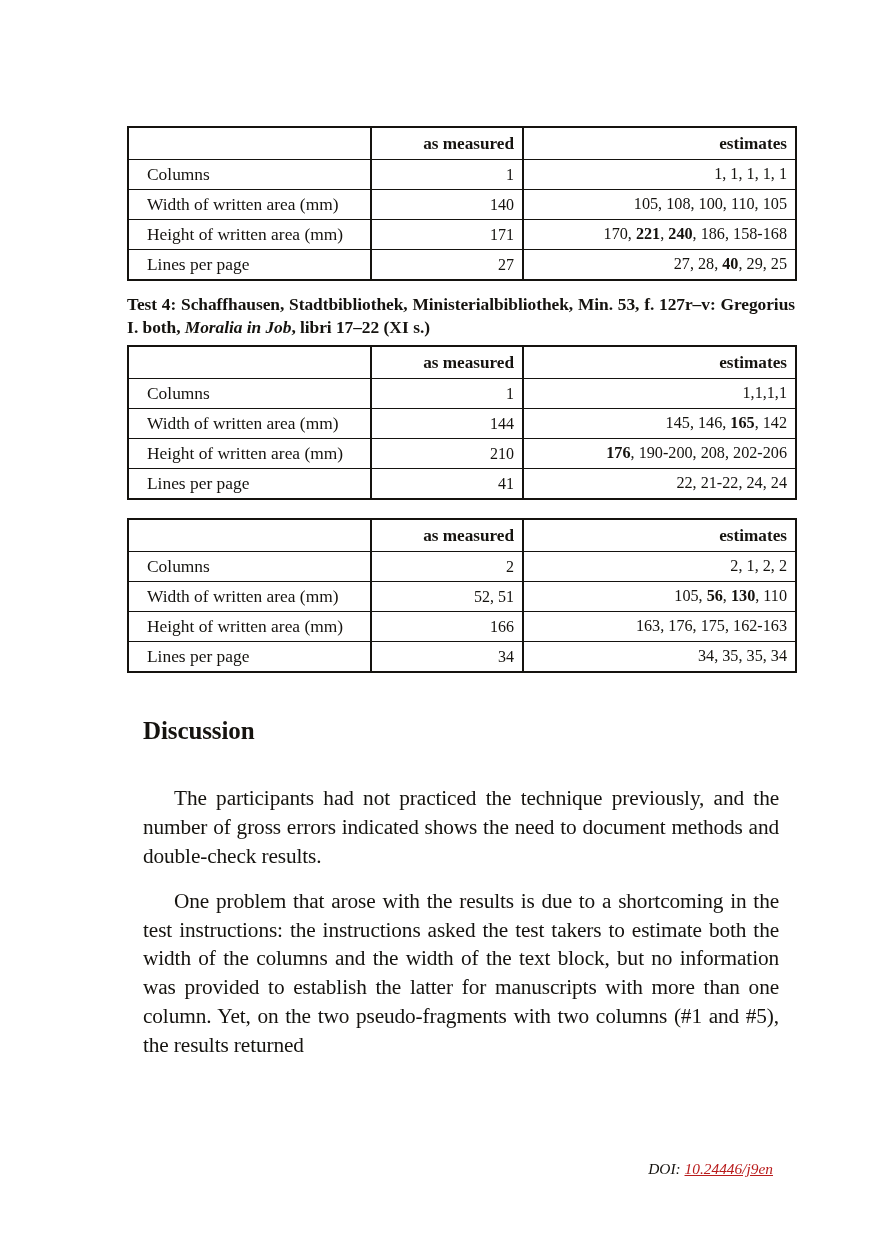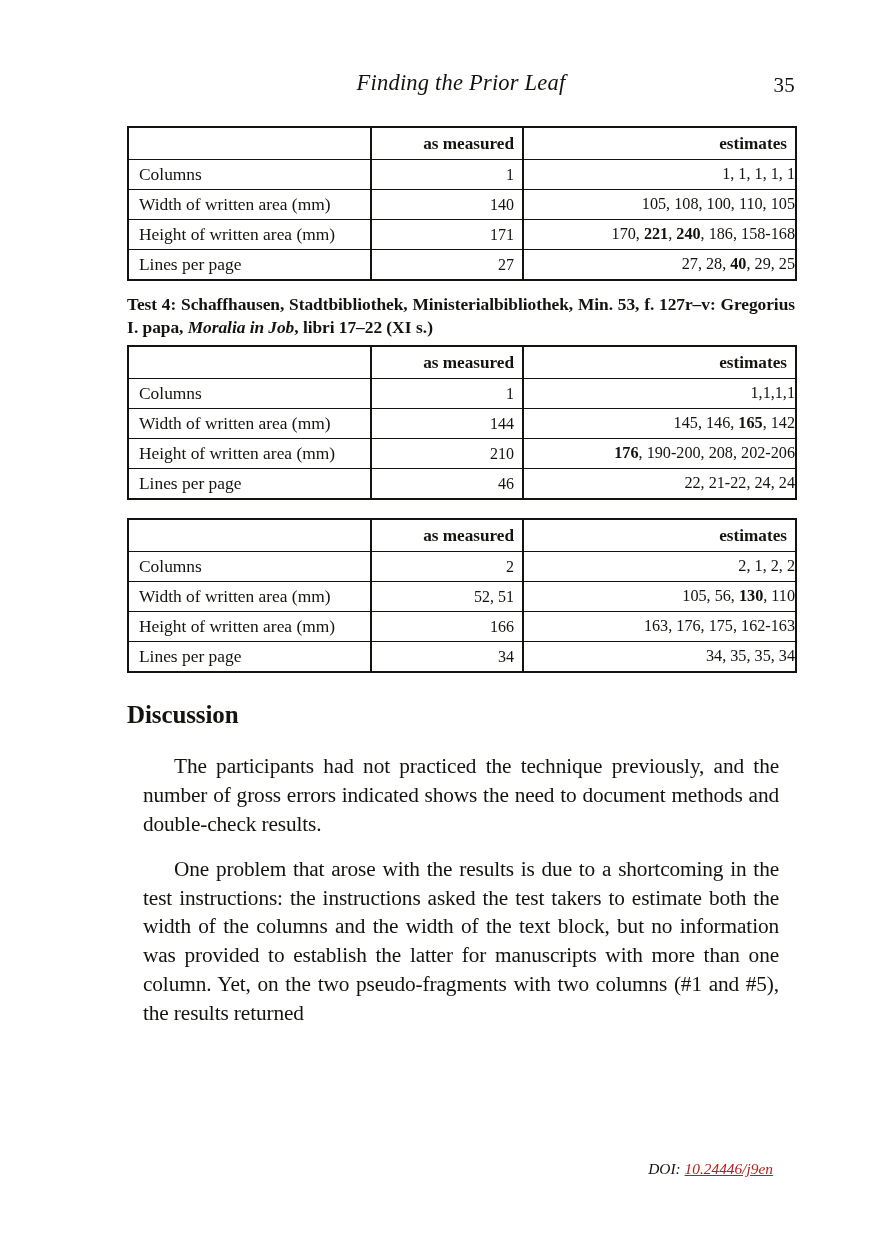--- a/index.html
+++ b/index.html
@@ -87,32 +87,33 @@
   table.tbl td, table.tbl th {
     border-top: 1.1px solid #15130f;
     border-bottom: 1.1px solid #15130f;
     padding: 0;
     height: 29px;
     vertical-align: middle;
     font-weight: normal;
     margin-left: 44px;
   }
   table.tbl td.label {
-    padding-left: 10px;
+    padding-left: 18px;
     text-align: left;
     border-right: 2.6px solid #15130f;
     font-size: 17.4px;
   }
   table.tbl td.meas {
     padding-right: 8px;
     text-align: right;
     border-right: 2.6px solid #15130f;
     font-size: 16px;
   }
   table.tbl td.est {
+    padding-right: 8px;
     text-align: right;
     font-size: 16.2px;
   }
   table.tbl th.blank {
     border-right: 2.6px solid #15130f;
   }
   table.tbl th.head-meas {
     text-align: right;
     padding-right: 8px;
     font-weight: bold;
@@ -127,21 +128,21 @@
   }
   table.tbl tr.head-row th { height: 31px; }
 
   .gap-after-caption { height: 6px; }
   .gap-after-table   { height: 12px; }
 
   
   h2.sec {
     font-size: 25px;
     font-weight: bold;
-    margin: 0;
+    margin: 16px;
     letter-spacing: -0.1px;
   }
   p.body {
     margin: 16px;
     font-size: 21.3px;
     line-height: 28.8px;
     text-align: justify;
     text-indent: 31px;
     letter-spacing: -0.12px;
     text-align-last: left;
@@ -159,24 +160,20 @@
     color: #b91c1c;
     text-decoration: underline;
     font-style: italic;
   }
 </style>
 </head>
 <body>
 
 <div class="page">
 
-  <div class="running-head">
-    <div class="rh-title">Finding the Prior Leaf</div>
-    <div class="rh-folio">35</div>
-  </div>
 
   <div class="content">
 
     <div class="gap-after-caption"></div>
     <table class="tbl">
       <colgroup>
           <col class="c-label">
           <col class="c-meas">
           <col class="c-est">
         </colgroup>
@@ -204,21 +201,21 @@
         <tr>
           <td class="label">Lines per page</td>
           <td class="meas">27</td>
           <td class="est"><span>27, 28, </span><span style="font-weight: bold;">40</span><span>, 29, 25</span></td>
         </tr>
       </tbody>
     </table>
     <div class="gap-after-table"></div>
 
     <p class="caption">
-      <span>Test 4: Schaffhausen, Stadtbibliothek, Ministerialbibliothek, Min. 53, f. 127r–v: Gregorius </span><span class="sc">I</span><span>. papa, </span><span class="it">Moralia in Job</span><span>, libri 17–22 (</span><span class="sc">XI</span><span> s.)</span>
+      <span>Test 4: Schaffhausen, Stadtbibliothek, Ministerialbibliothek, Min. 53, f. 127r–v: Gregorius </span><span class="sc">I</span><span>. both, </span><span class="it">Moralia in Job</span><span>, libri 17–22 (</span><span class="sc">XI</span><span> s.)</span>
     </p>
     <div class="gap-after-caption"></div>
     <table class="tbl">
       <colgroup>
           <col class="c-label">
           <col class="c-meas">
           <col class="c-est">
         </colgroup>
       <tbody>
         <tr class="head-row">
@@ -236,21 +233,21 @@
           <td class="meas">144</td>
           <td class="est"><span>145, 146, </span><span style="font-weight: bold;">165</span><span>, 142</span></td>
         </tr>
         <tr>
           <td class="label">Height of written area (mm)</td>
           <td class="meas">210</td>
           <td class="est"><span style="font-weight: bold;">176</span><span>, 190-200, 208, 202-206</span></td>
         </tr>
         <tr>
           <td class="label">Lines per page</td>
-          <td class="meas">46</td>
+          <td class="meas">41</td>
           <td class="est"><span>22, 21-22, 24, 24</span></td>
         </tr>
       </tbody>
     </table>
     <div class="gap-after-table"></div>
 
     <div class="gap-after-caption"></div>
     <table class="tbl">
       <colgroup>
           <col class="c-label">
@@ -264,21 +261,21 @@
           <th class="head-est">estimates</th>
         </tr>
         <tr>
           <td class="label">Columns</td>
           <td class="meas">2</td>
           <td class="est"><span>2, 1, 2, 2</span></td>
         </tr>
         <tr>
           <td class="label">Width of written area (mm)</td>
           <td class="meas">52, 51</td>
-          <td class="est"><span>105, </span><span style="font-weight: normal; text-align: right;">56</span><span>, </span><span style="font-weight: bold;">130</span><span>, 110</span></td>
+          <td class="est"><span>105, </span><span style="font-weight: bold; text-align: right;">56</span><span>, </span><span style="font-weight: bold;">130</span><span>, 110</span></td>
         </tr>
         <tr>
           <td class="label">Height of written area (mm)</td>
           <td class="meas">166</td>
           <td class="est"><span>163, 176, 175, 162-163</span></td>
         </tr>
         <tr>
           <td class="label">Lines per page</td>
           <td class="meas">34</td>
           <td class="est"><span>34, 35, 35, 34</span></td>

